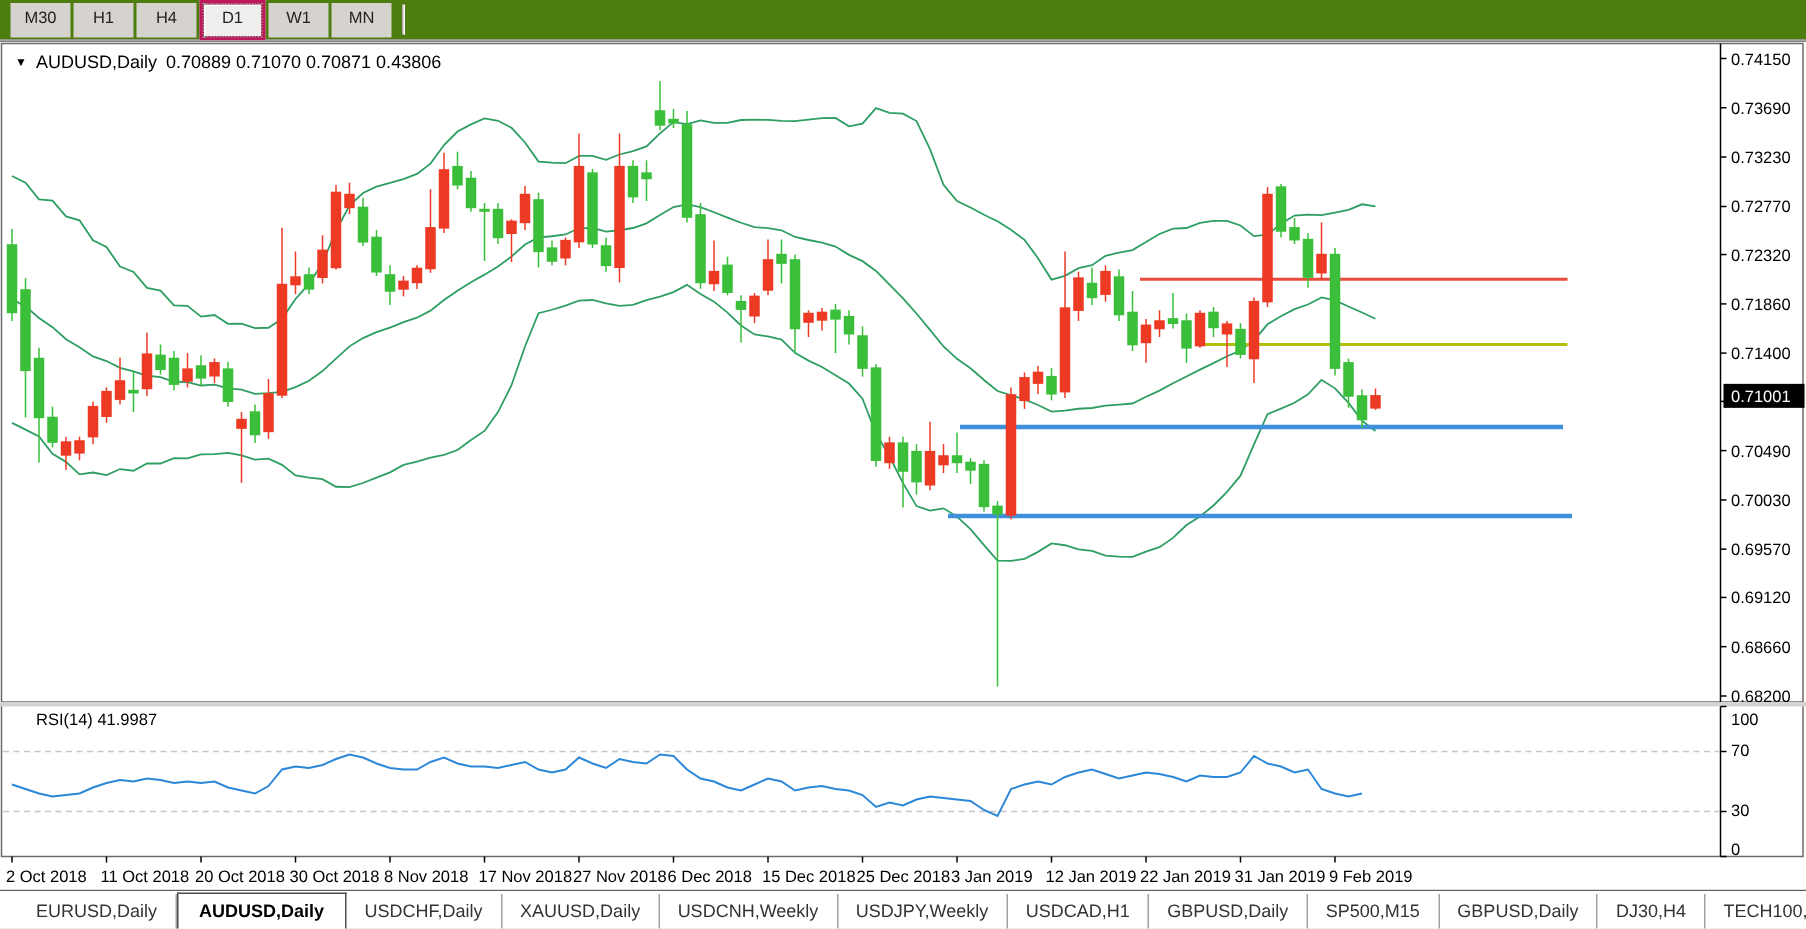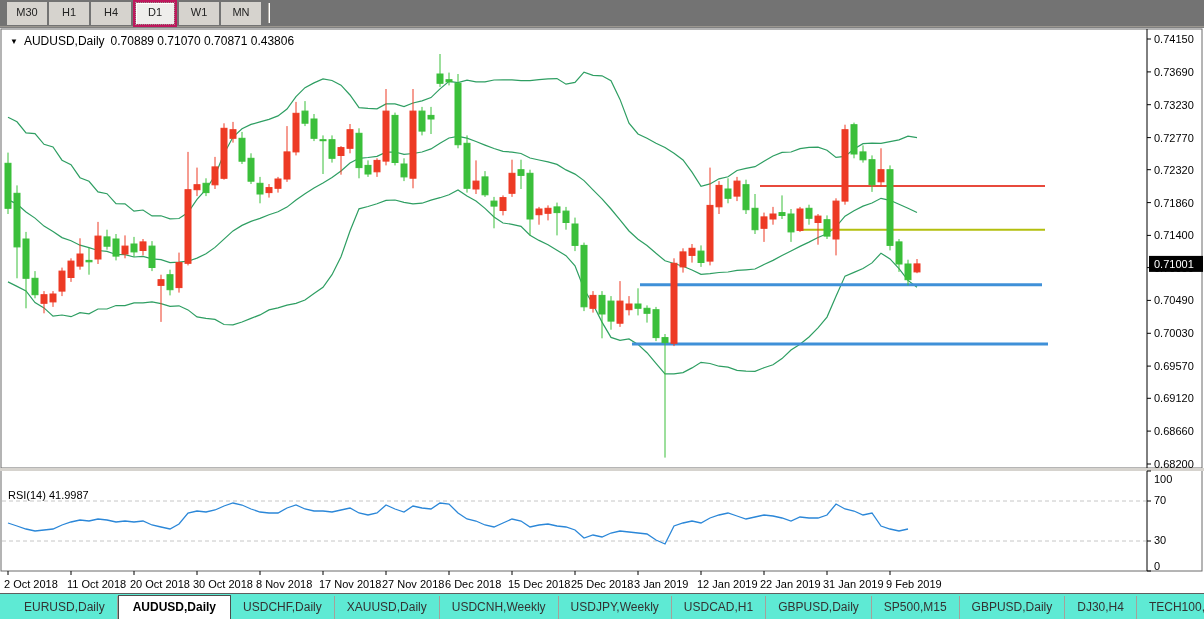--- a/index.html
+++ b/index.html
@@ -1,30 +1,30 @@
 <!DOCTYPE html>
 <html><head>
 <meta charset="utf-8">
 <style>
   html,body{margin:0;padding:0;background:#d6d3ce;width:1204px;height:619px;overflow:hidden;
             font-family:"Liberation Sans",sans-serif;-webkit-font-smoothing:none;}
   
-  .toolbar{height:27px;background:#737373;border-bottom:1px solid #9a968f;display:flex;align-items:center;padding-left:6px;box-sizing:border-box;}
+  .toolbar{height:27px;background:#4d7c0f;border-bottom:1px solid #9a968f;display:flex;align-items:center;padding-left:6px;box-sizing:border-box;}
   .tf-btn{min-width:30px;height:21px;margin:0 1px;border:1px solid transparent;background:#d6d3ce;
           font-size:11px;color:#222;text-align:center;line-height:19px;padding:0 4px;cursor:default;}
   .tf-btn.active{background:#efeeec;border:3px solid #be185d;box-shadow:inset 1px 1px 0 #fff;outline:1px dotted #9a968f;outline-offset:-3px;}
   .toolbar-sep{width:1px;height:20px;background:#b5b1aa;margin:0 6px;border-right:1px solid #fff;}
   
   .chart-wrap{position:relative;width:1204px;height:565px;background:#fff;border-top:1px solid #808080;}
   svg{display:block;}
   .chart-title{position:absolute;left:10px;top:6px;font-size:12px;color:#000;display:flex;align-items:center;gap:6px;}
   .chart-title .tri{font-size:8px;color:#000;}
-  .rsi-label{position:absolute;left:8px;top:446px;font-size:11px;color:#000;margin-top:15px;}
+  .rsi-label{position:absolute;left:24px;top:446px;font-size:11px;color:#000;}
   
-  .tabbar{height:27px;background:#5eead4;border-top:1px solid #5f5f5f;display:flex;align-items:flex-end;padding-left:12px;box-sizing:border-box;}
+  .tabbar{height:27px;background:#ffffff;border-top:1px solid #5f5f5f;display:flex;align-items:flex-end;padding-left:12px;box-sizing:border-box;}
   .tab{font-size:12px;color:#333;padding:4px 12px 5px 12px;border-right:1px solid #a5a19a;height:15px;line-height:15px;cursor:default;white-space:nowrap;}
   .tab:last-of-type{border-right:none;}
   .tab.active{background:#fff;border:1px solid #4d4d4d;border-bottom:none;color:#000;font-weight:bold;padding:4px 14px 6px 14px;margin-bottom:0;position:relative;top:1px;}
 </style>
 </head>
 <body>
 
 <div class="toolbar" id="toolbar">
     <div class="tf-btn">M30</div>
     <div class="tf-btn">H1</div>

